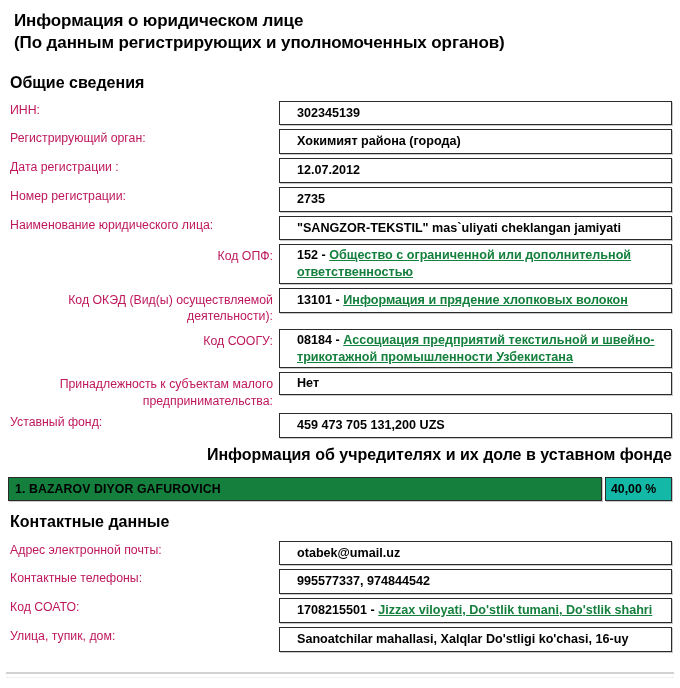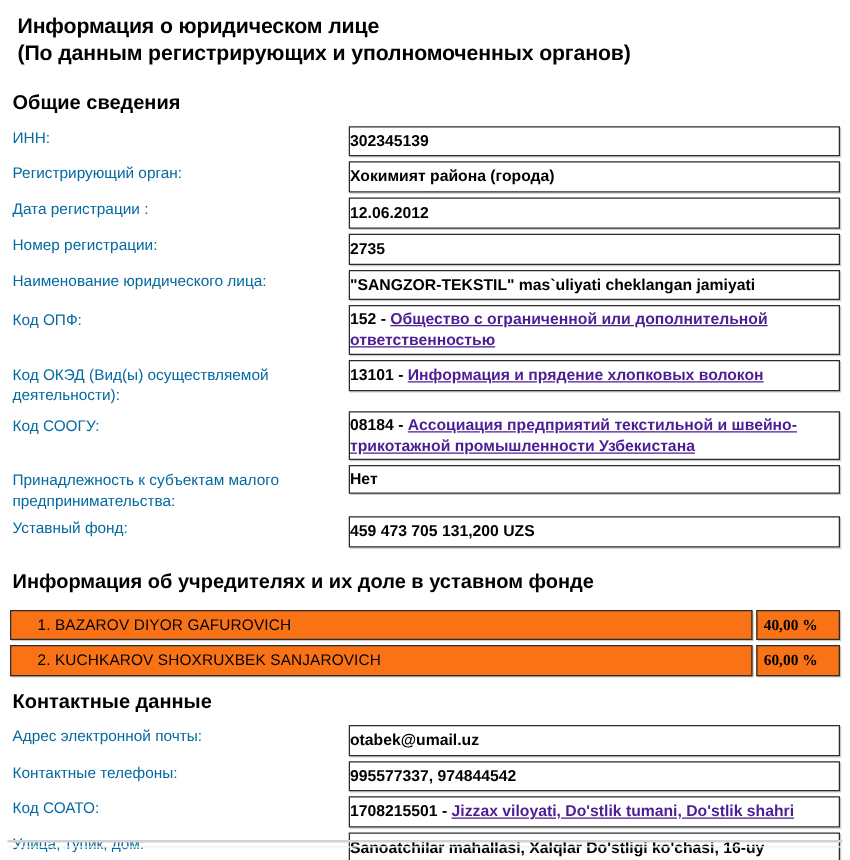--- a/index.html
+++ b/index.html
@@ -38,101 +38,100 @@
 
   
   .section-head {
     font-size: 16px;
     font-weight: bold;
     margin: 0;
     padding: 0 0 0 2px;
     line-height: 1.2;
   }
   .sh-general   { margin-top: 19px; }
-  .sh-founders  { margin-top: 18px; }
+  .sh-founders  { margin-top: 7px; text-align: right; }
   .sh-contacts  { margin-top: 11px; }
 
   
   .rows { margin-top: 9px; }
 
   .row {
     display: flex;
     align-items: flex-start;
     width: 100%;
     margin-bottom: 4px;
   }
   .row .label {
     width: 271px;
     flex: 0 0 271px;
     box-sizing: border-box;
     padding: 1px 6px 0 2px;
     font-size: 12.3px;
     font-weight: normal;
     line-height: 1.34;
-    color: #0369a1;
+    color: #be185d;
   }
   .row .value-box {
     flex: 1 1 auto;
     box-sizing: border-box;
     border: 1px solid #2b2b2b;
     box-shadow: 1px 1px 0 0 #c9c9c9;
     background: #ffffff;
-    padding: 3px 7px 3px 0;
+    padding: 3px 7px 3px 17px;
     font-size: 12.6px;
     font-weight: bold;
     line-height: 1.33;
     min-height: 19px;
     color: #000000;
     word-break: break-word;
   }
   .row .value-box.two-line { padding-top: 2px; padding-bottom: 2px; }
 
   
-  .row.tall .label { padding-top: 4px; }
+  .row.tall .label { padding-top: 4px; text-align: right; }
 
   
   .vlink {
     text-decoration: underline;
     text-underline-offset: 1px;
-    color: #4c1d95;
+    color: #15803d;
     cursor: pointer;
   }
 
   
   .founders { margin-top: 13px; }
   .founder-row {
     display: flex;
     align-items: stretch;
     margin-bottom: 4px;
   }
   .founder-name {
     flex: 1 1 auto;
     box-sizing: border-box;
     border: 1px solid #2b2b2b;
     box-shadow: 1px 1px 0 0 #c9c9c9;
-    background: #f97316;
-    padding: 3px 21px;
+    background: #15803d;
+    padding: 3px 6px;
     font-size: 12.3px;
-    font-weight: normal;
+    font-weight: bold;
     line-height: 1.33;
     letter-spacing: 0.1px;
   }
   .founder-share {
     flex: 0 0 67px;
     box-sizing: border-box;
     margin-left: 3px;
     border: 1px solid #2b2b2b;
     box-shadow: 1px 1px 0 0 #c9c9c9;
-    background: #f97316;
+    background: #14b8a6;
     padding: 3px 5px;
     font-size: 12.3px;
     font-weight: bold;
     line-height: 1.33;
     white-space: nowrap;
-    font-family: Liberation Serif, serif;
   }
 
   
   .footer-rule {
     position: absolute;
     left: 6px;
     right: 6px;
     bottom: 20px;
     height: 3px;
     border-top: 2px solid #d2d2d2;
@@ -158,21 +157,21 @@
       <div class="value-box">302345139</div>
     </div>
 
     <div class="row">
       <div class="label">Регистрирующий орган:</div>
       <div class="value-box">Хокимият района (города)</div>
     </div>
 
     <div class="row">
       <div class="label">Дата регистрации :</div>
-      <div class="value-box">12.06.2012</div>
+      <div class="value-box">12.07.2012</div>
     </div>
 
     <div class="row">
       <div class="label">Номер регистрации:</div>
       <div class="value-box">2735</div>
     </div>
 
     <div class="row">
       <div class="label">Наименование юридического лица:</div>
       <div class="value-box">"SANGZOR-TEKSTIL" mas`uliyati cheklangan jamiyati</div>
@@ -206,24 +205,20 @@
 
   </div>
 
   <div class="section-head sh-founders">Информация об учредителях и их доле в уставном фонде</div>
 
   <div class="founders">
     <div class="founder-row">
       <div class="founder-name">1. BAZAROV DIYOR GAFUROVICH</div>
       <div class="founder-share">40,00 %</div>
     </div>
-    <div class="founder-row">
-      <div class="founder-name">2. KUCHKAROV SHOXRUXBEK SANJAROVICH</div>
-      <div class="founder-share">60,00 %</div>
-    </div>
   </div>
 
   <div class="section-head sh-contacts">Контактные данные</div>
 
   <div class="rows">
 
     <div class="row">
       <div class="label">Адрес электронной почты:</div>
       <div class="value-box">otabek@umail.uz</div>
     </div>

